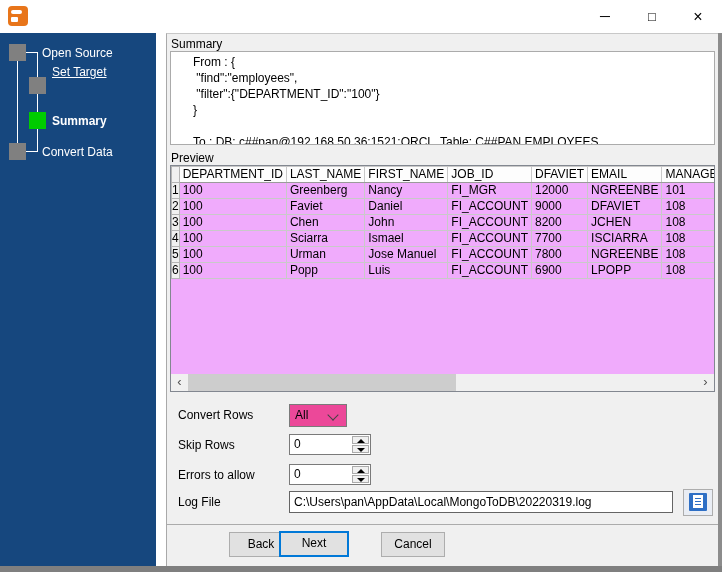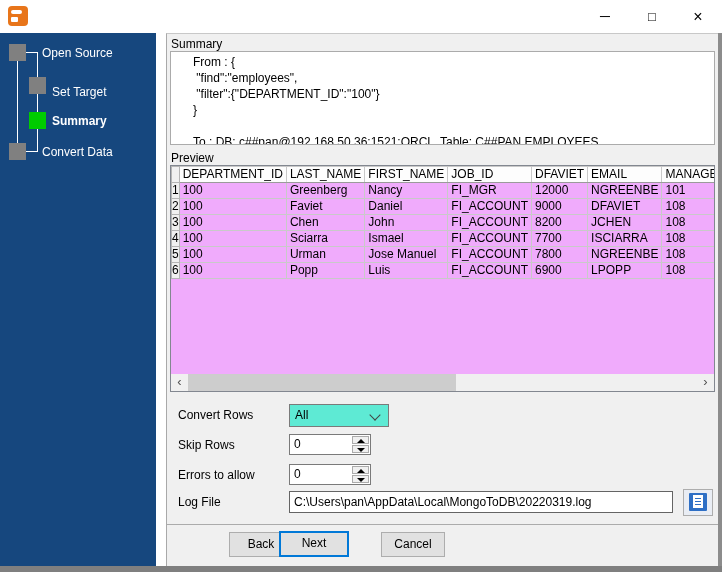--- a/index.html
+++ b/index.html
@@ -43,21 +43,21 @@
 
   
   #hscroll{position:absolute;left:0;right:0;bottom:0;height:17px;background:#F0F0F0;}
   .sb-arrow{position:absolute;top:0;width:17px;height:17px;color:#505050;text-align:center;line-height:16px;font-size:13px;}
   #sb-left{left:0;}
   #sb-right{right:0;}
   #sb-thumb{position:absolute;left:17px;top:0;width:268px;height:17px;background:#CDCDCD;}
 
   
   .form-label{position:absolute;left:11px;height:16px;line-height:16px;}
-  #combo-convert{position:absolute;left:122px;top:370px;width:100px;height:23px;background:#5eead4;border:1px solid #7A7A7A;box-sizing:border-box;line-height:21px;padding-left:5px;}
+  #combo-convert{position:absolute;left:122px;top:370px;width:58px;height:23px;background:#ec4899;border:1px solid #7A7A7A;box-sizing:border-box;line-height:21px;padding-left:5px;}
   #combo-chevron{position:absolute;right:9px;top:6px;width:7px;height:7px;border-right:1px solid #444;border-bottom:1px solid #444;transform:rotate(45deg);}
   .spinner{position:absolute;left:122px;width:82px;height:21px;background:#fff;border:1px solid #7A7A7A;box-sizing:border-box;}
   .spin-val{position:absolute;left:4px;top:0;line-height:19px;}
   .spin-btns{position:absolute;right:1px;top:1px;width:17px;height:17px;}
   .spin-up,.spin-down{position:absolute;left:0;width:17px;height:8px;background:#F0F0F0;border:1px solid #ABABAB;box-sizing:border-box;}
   .spin-up{top:0;}
   .spin-down{top:9px;}
   .tri-up{position:absolute;left:4px;top:2px;width:0;height:0;border-left:4px solid transparent;border-right:4px solid transparent;border-bottom:4px solid #000;}
   .tri-down{position:absolute;left:4px;top:2px;width:0;height:0;border-left:4px solid transparent;border-right:4px solid transparent;border-top:4px solid #000;}
   #log-input{position:absolute;left:122px;top:457px;width:384px;height:22px;background:#fff;border:1px solid #646464;box-sizing:border-box;padding:0 4px;font-family:"Liberation Sans",sans-serif;font-size:12px;margin:0;}
@@ -92,21 +92,21 @@
   <div id="sidebar">
     <div class="sline" style="left:17px;top:27px;width:1px;height:83px;"></div>
     <div class="sline" style="left:37px;top:19px;width:1px;height:99px;"></div>
     <div class="sline" style="left:26px;top:19px;width:12px;height:1px;"></div>
     <div class="sline" style="left:26px;top:118px;width:12px;height:1px;"></div>
 
     <div class="sq" style="left:9px;top:11px;"></div>
     <div class="step-label" style="left:42px;top:12px;">Open Source</div>
 
     <div class="sq" style="left:29px;top:44px;"></div>
-    <div class="step-label" style="left:52px;top:51px;">Set Target</div>
+    <div class="step-label" style="left:52px;top:31px;text-decoration:underline;">Set Target</div>
 
     <div class="sq active" style="left:29px;top:79px;"></div>
     <div class="step-label active" style="left:52px;top:80px;">Summary</div>
 
     <div class="sq" style="left:9px;top:110px;"></div>
     <div class="step-label" style="left:42px;top:111px;">Convert Data</div>
   </div>
 
   <div id="panel">
 

